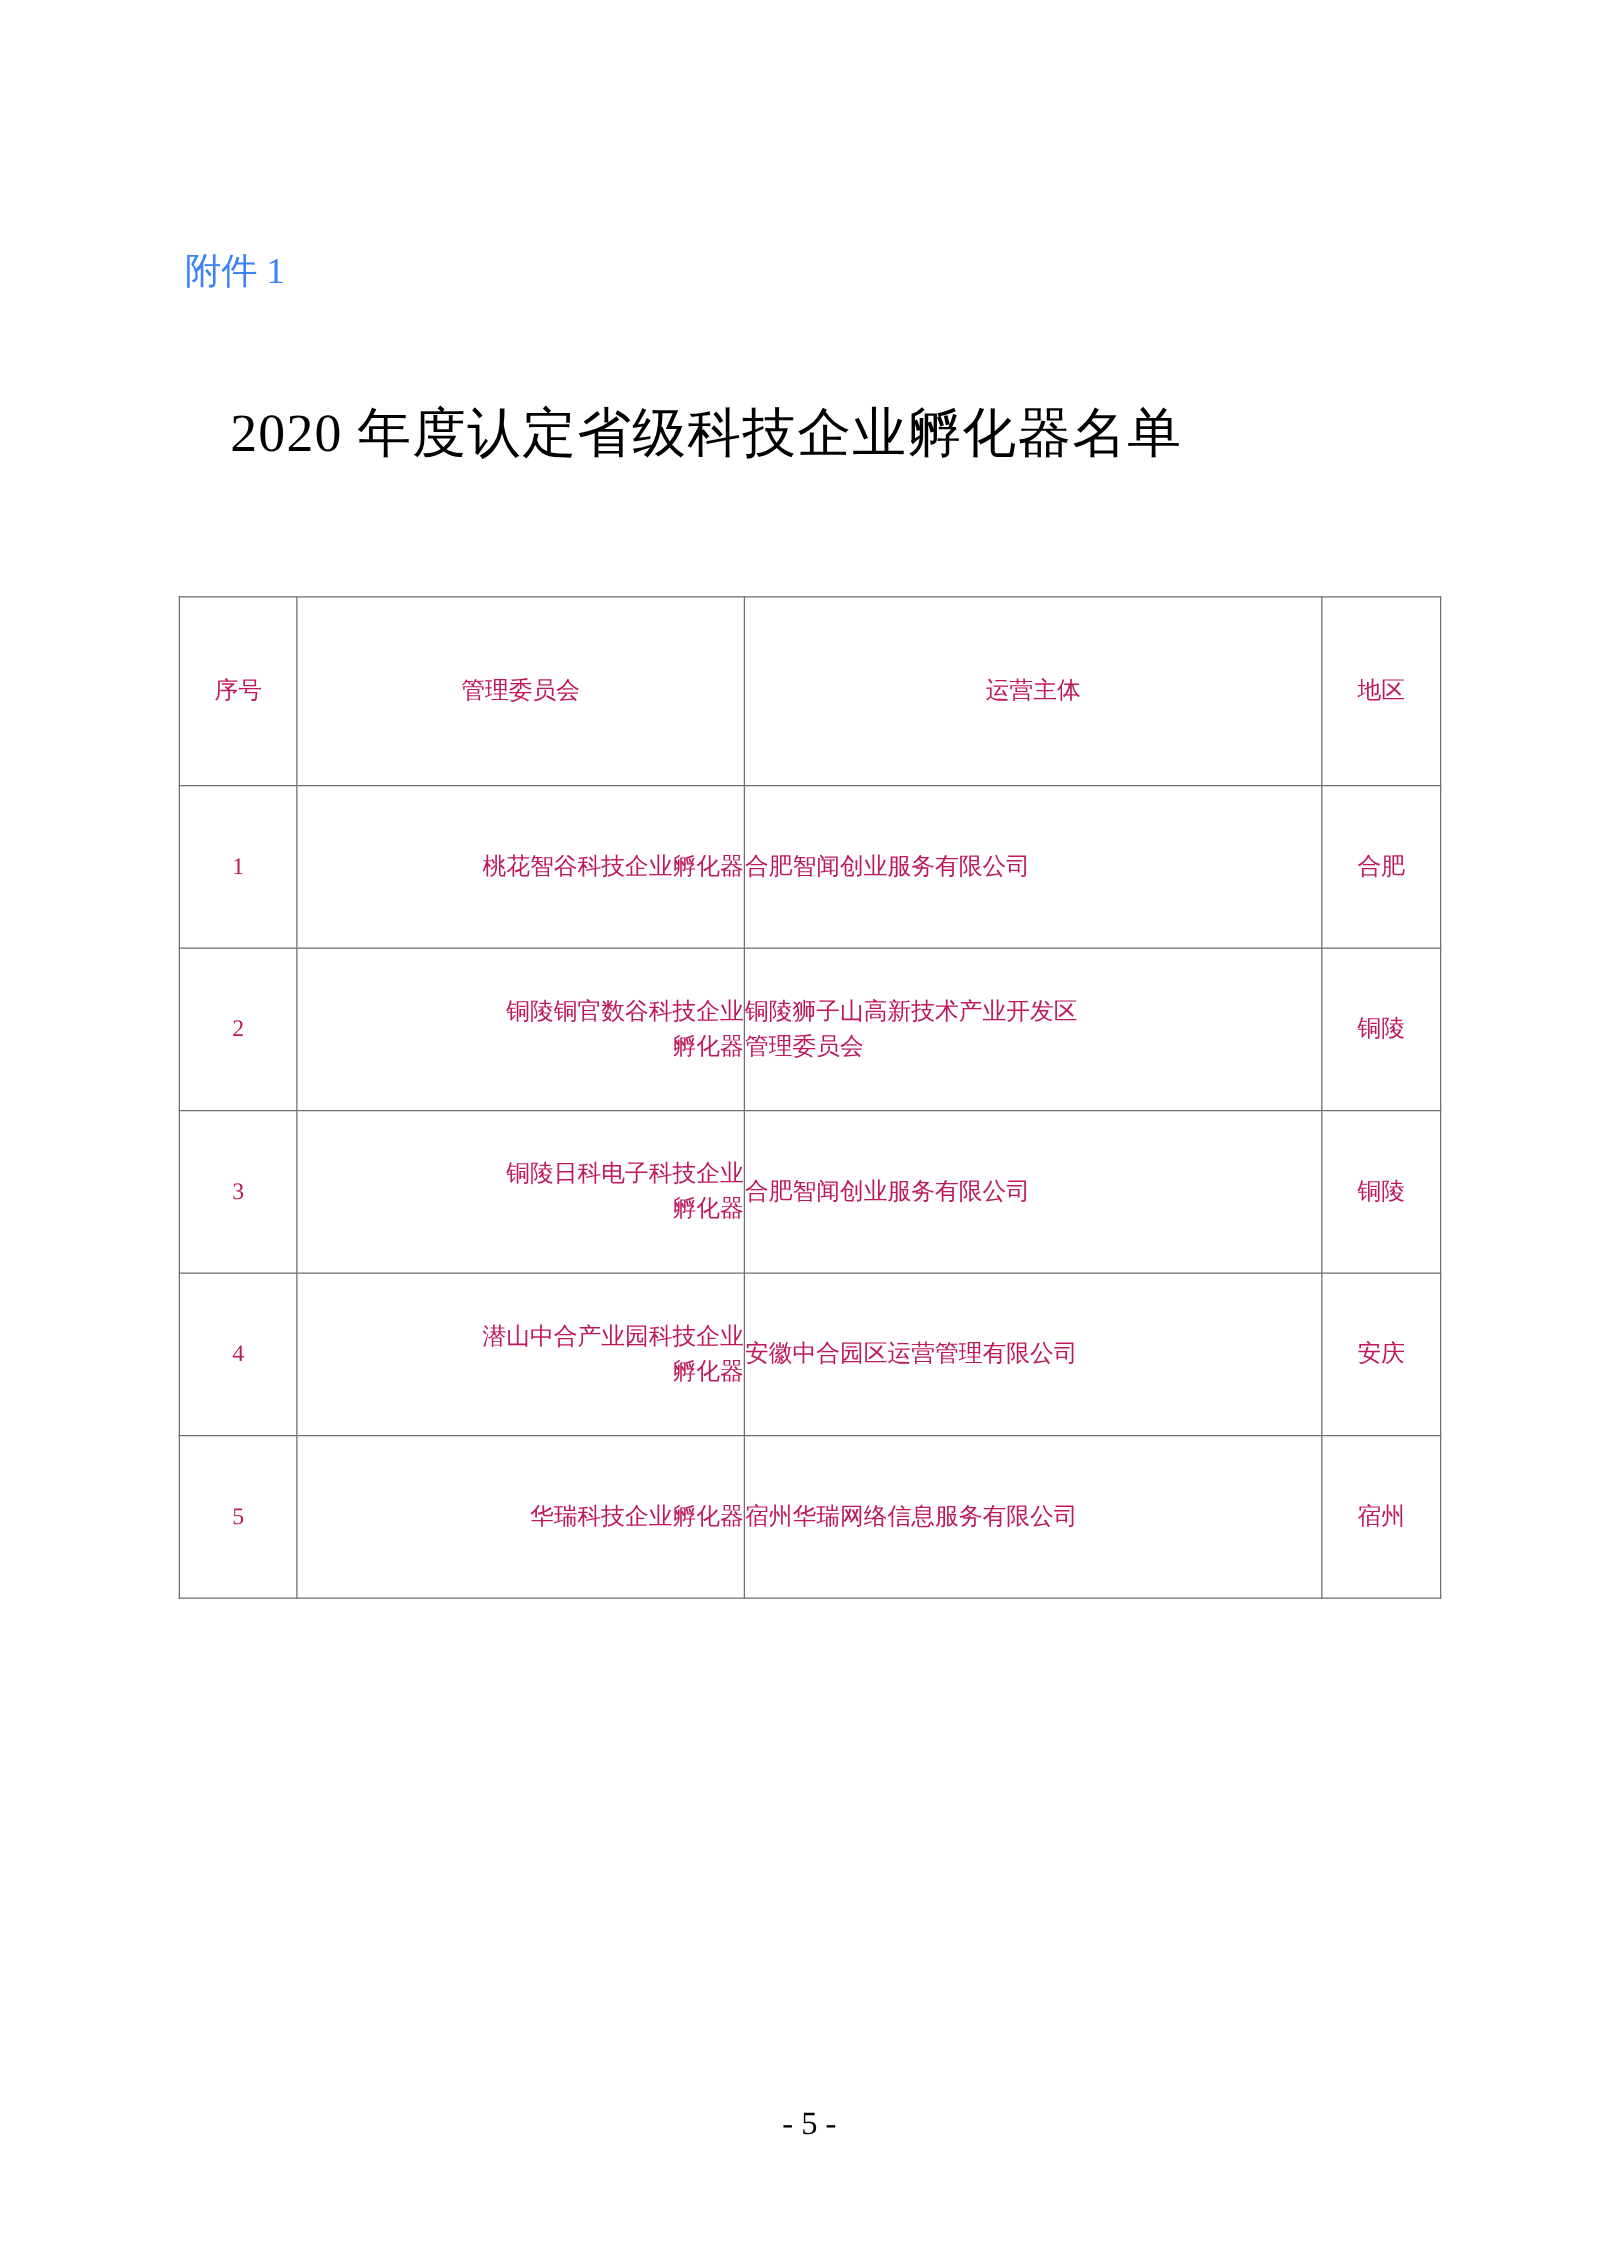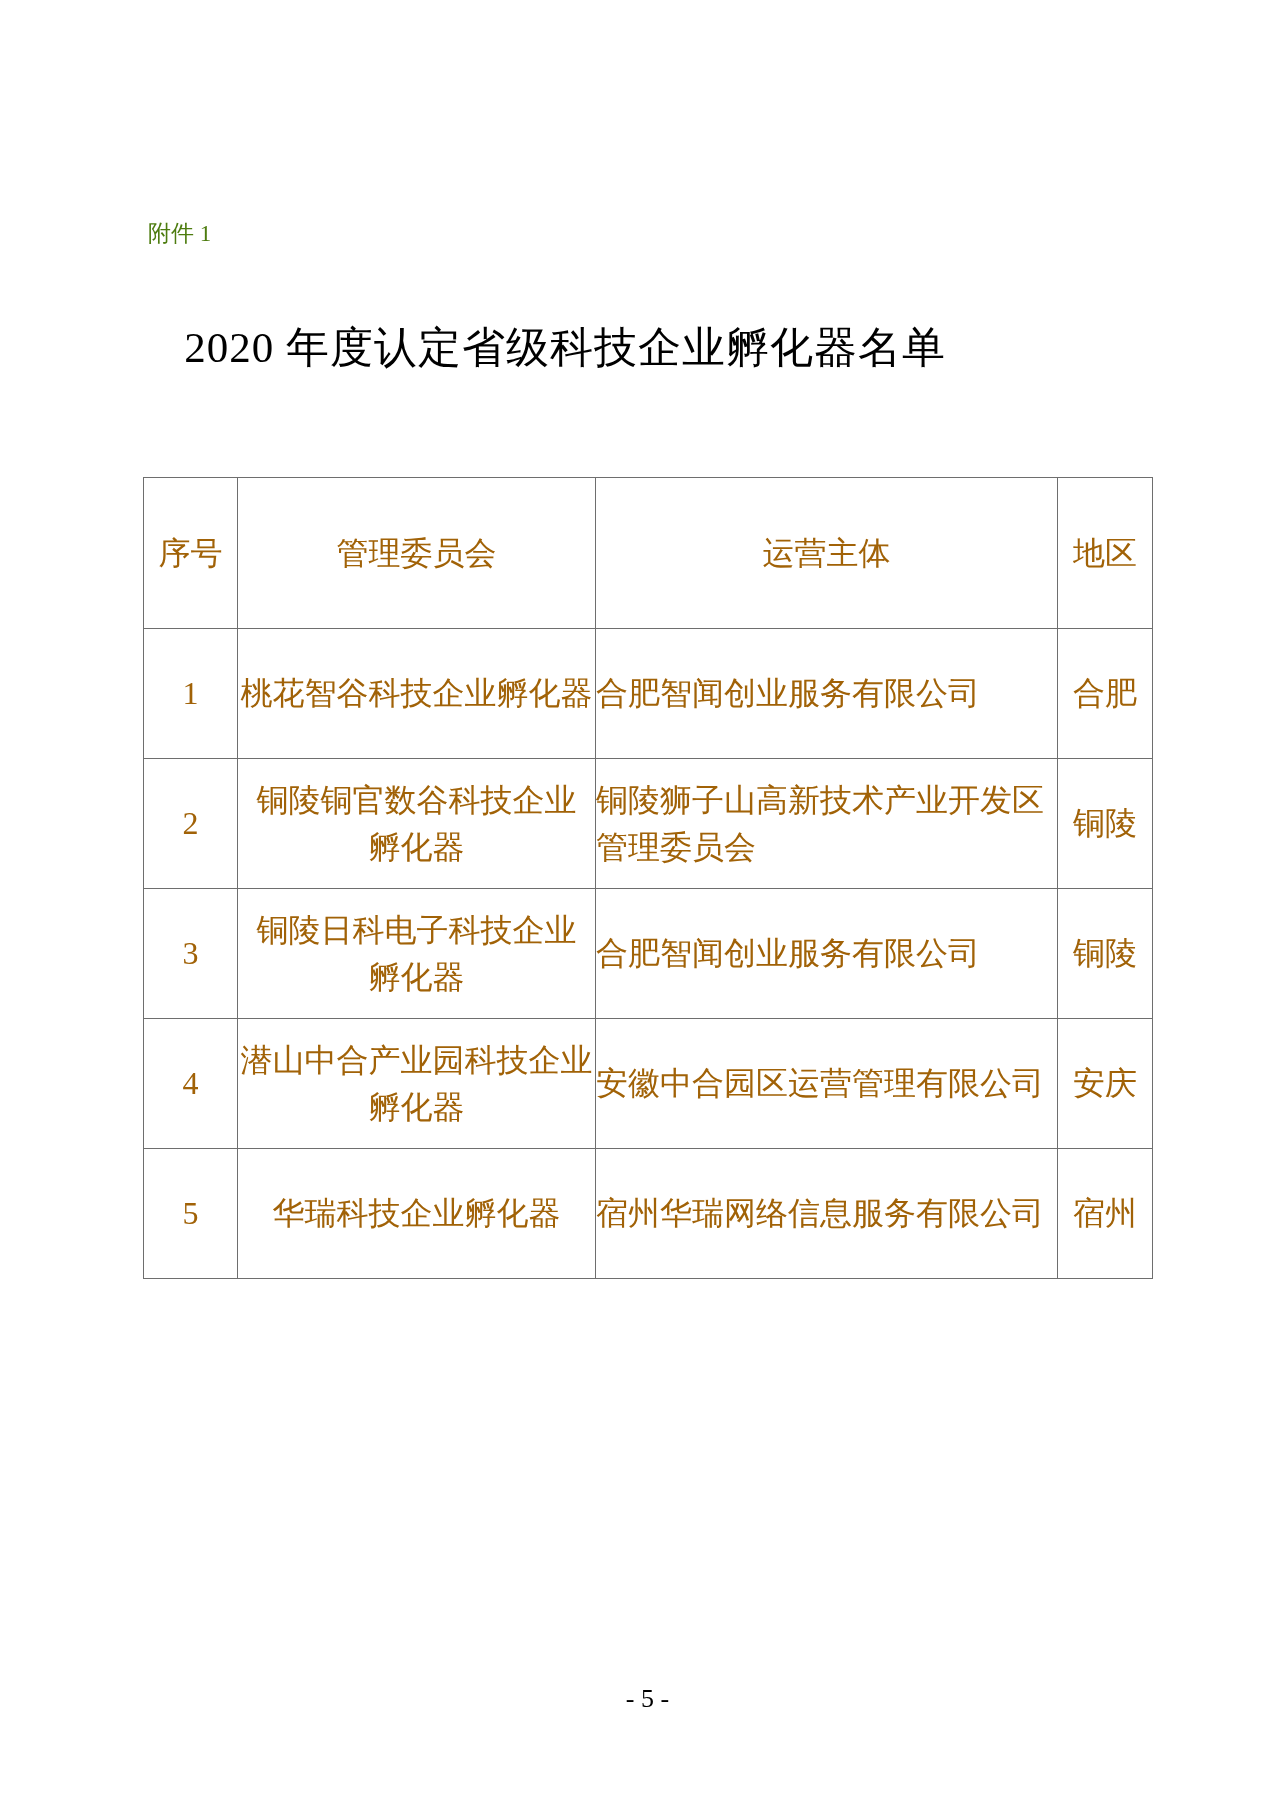--- a/index.html
+++ b/index.html
@@ -12,24 +12,24 @@
     width: 1280px;
     height: 1810px;
     background: #ffffff;
     font-family: "Liberation Serif", "DejaVu Serif", serif;
     color: #000000;
     overflow: hidden;
   }
   .attachment-label {
     position: absolute;
     left: 148px;
-    top: 220px;
-    font-size: 23px;
+    top: 200px;
+    font-size: 29px;
     line-height: 1.2;
-    color: #4d7c0f;
+    color: #3b82f6;
   }
   .doc-title {
     position: absolute;
     left: 70px;
     top: 322px;
     width: 990px;
     text-align: center;
     font-size: 43px;
     font-weight: normal;
     letter-spacing: 1px;
@@ -40,41 +40,41 @@
     position: absolute;
     left: 143px;
     top: 477px;
     width: 1009px;
     border-collapse: collapse;
     table-layout: fixed;
   }
   table.main-table th,
   table.main-table td {
     border: 1px solid #6e6e6e;
-    font-size: 32px;
+    font-size: 19px;
     font-weight: normal;
-    color: #a16207;
+    color: #be185d;
     vertical-align: middle;
     line-height: 1.45;
     padding: 0;
     overflow: hidden;
   }
   table.main-table tr.header-row {
     height: 151px;
   }
   table.main-table tr.data-row {
     height: 130px;
   }
   .col-no    { width: 94px; }
   .col-name  { width: 358px; }
   .col-op    { width: 462px; }
   .col-area  { width: 95px; }
   .cell-center { text-align: center; }
   .cell-name {
-    text-align: center;
+    text-align: right;
     padding-left: 16px;
     padding-right: 10px;
     white-space: pre-wrap;
   }
   .cell-op {
     text-align: left;
     padding-left: 24px;
     padding-right: 10px;
     white-space: pre-wrap;
     margin-top: 24px;

